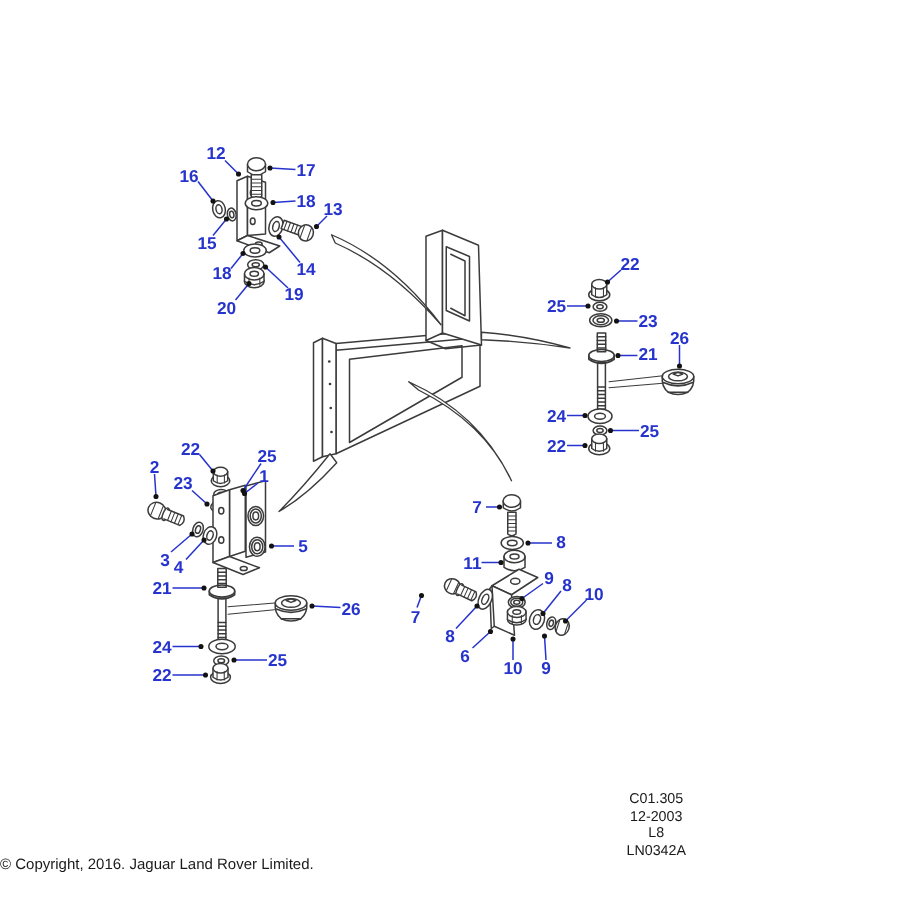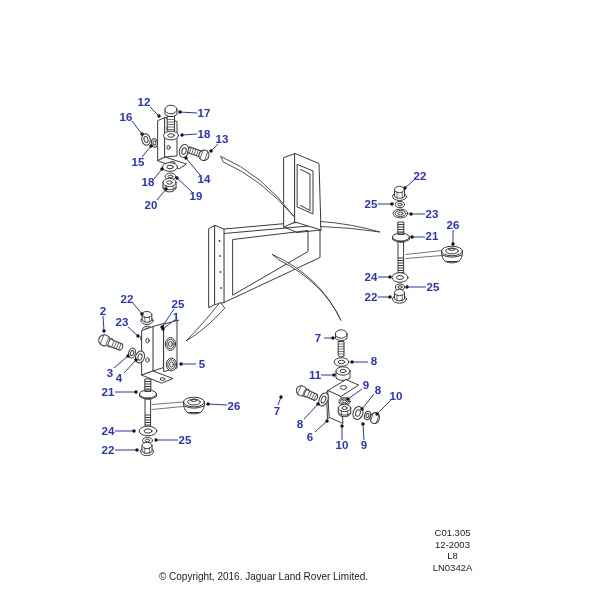--- a/index.html
+++ b/index.html
@@ -13,24 +13,24 @@
   #art .t{stroke-width:.7;}
   #art .hole{fill:#ffffff;}
   #art .dot{fill:var(--line,#3b3b3b);stroke:none;}
   #art .sliver{fill:#ffffff;stroke-width:.9;}
   
   .leader{stroke:var(--label,#2633cc);stroke-width:1;}
   .leader-dot{fill:#121212;stroke:none;}
   .callout-text{fill:var(--label,#2633cc);
      font:700 11.5px "Liberation Sans",sans-serif;text-anchor:middle;}
   
-  .code-block{position:absolute;left:405px;top:527px;width:95px;
+  .code-block{position:absolute;left:390px;top:527px;width:95px;
      text-align:center;font-size:9.5px;line-height:11.6px;color:#1a1a1a;}
   .copyright{position:absolute;left:0;top:571px;width:527px;
-     text-align:center;font-size:10px;color:#1a1a1a;}
+     text-align:left;font-size:10px;color:#1a1a1a;}
 </style>
 </head>
 <body style="background: rgb(255, 255, 255);">
 
 <svg id="stage" width="600" height="600" viewBox="0 0 600 600">
   <defs>
 
     <g id="mnt">
       <path class="w" d="M-10.5,0 C-11,5 -9,8.5 -6.5,10.5 L6.5,10.5 C9,8.5 11,5 10.5,0"></path>
       <path d="M-6.5,10.5 Q0,13.5 6.5,10.5"></path>

